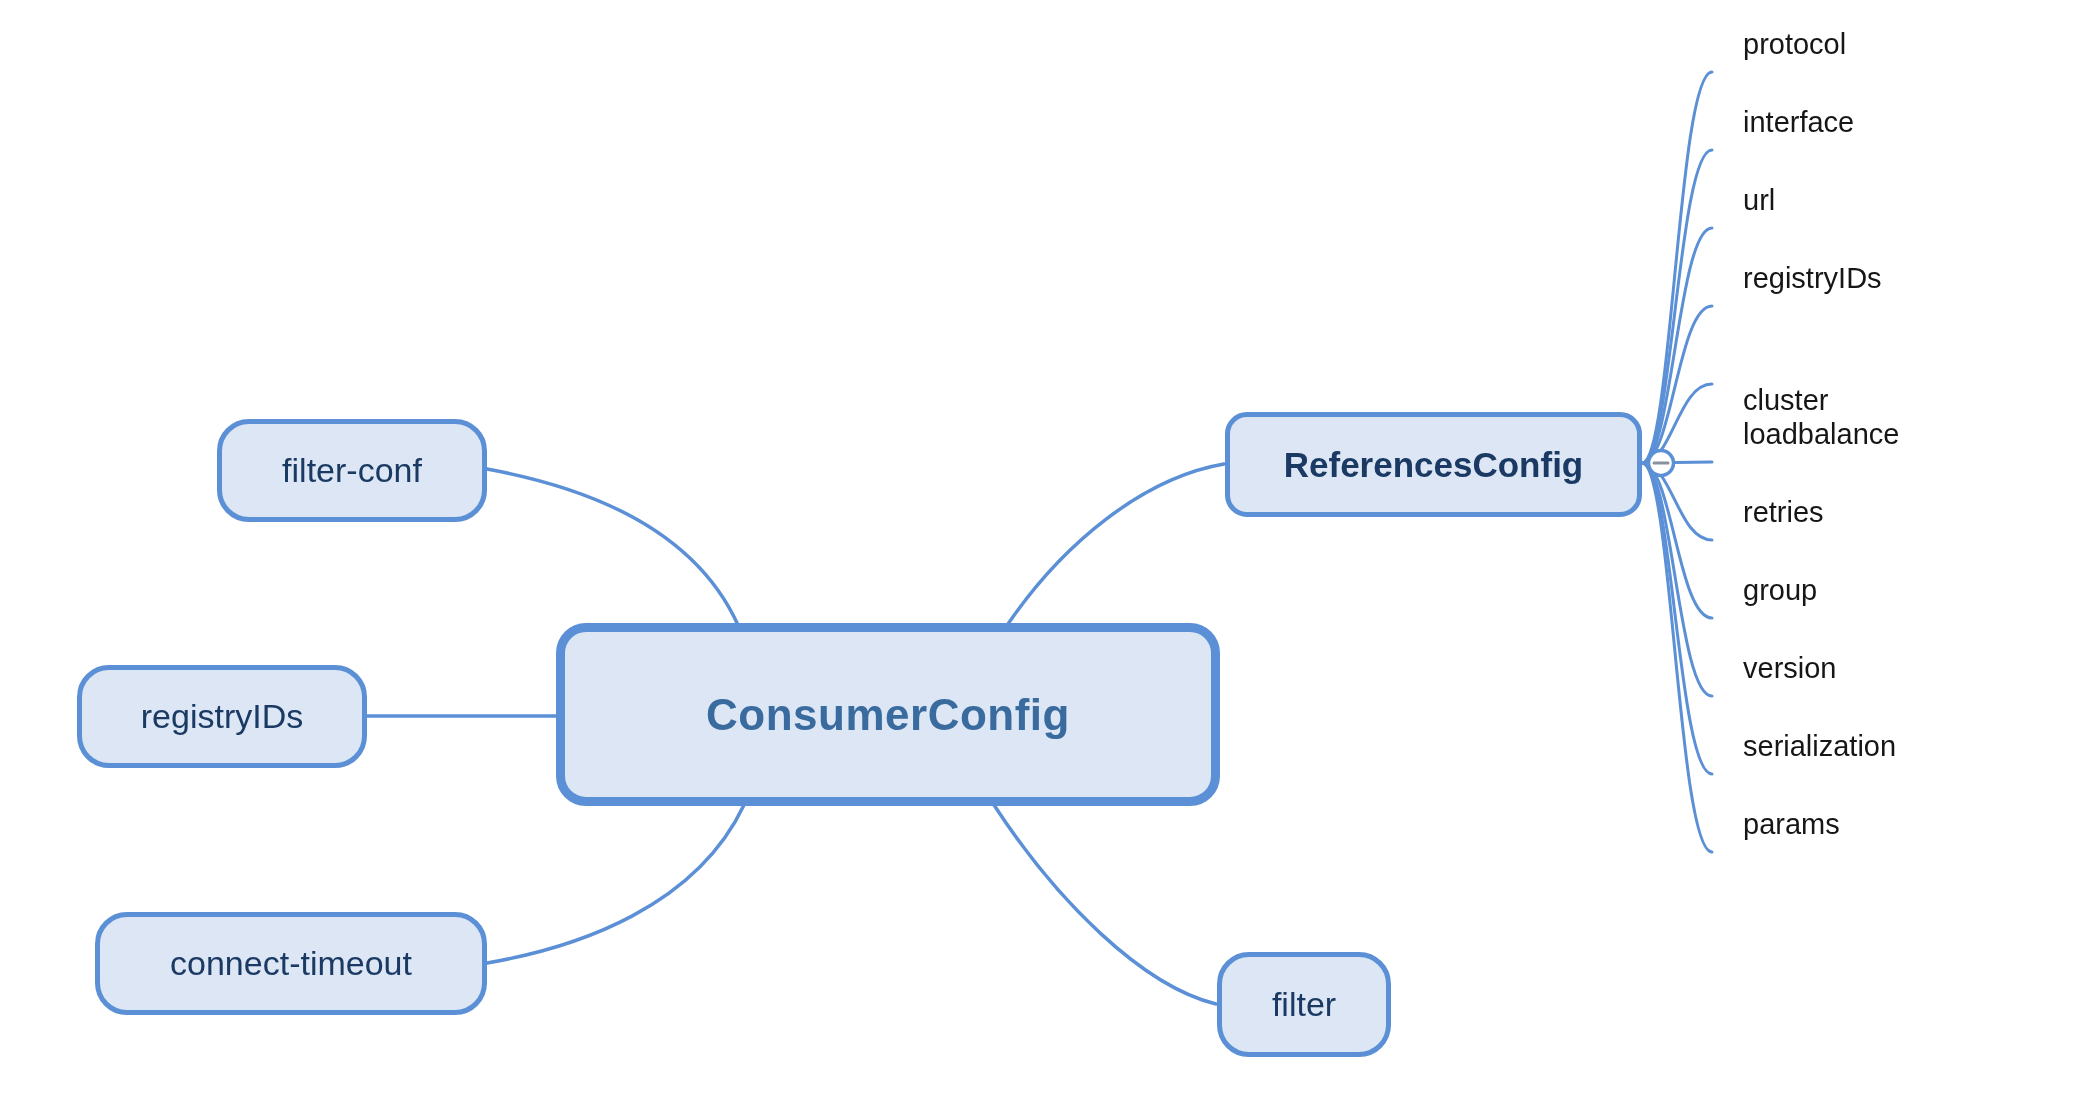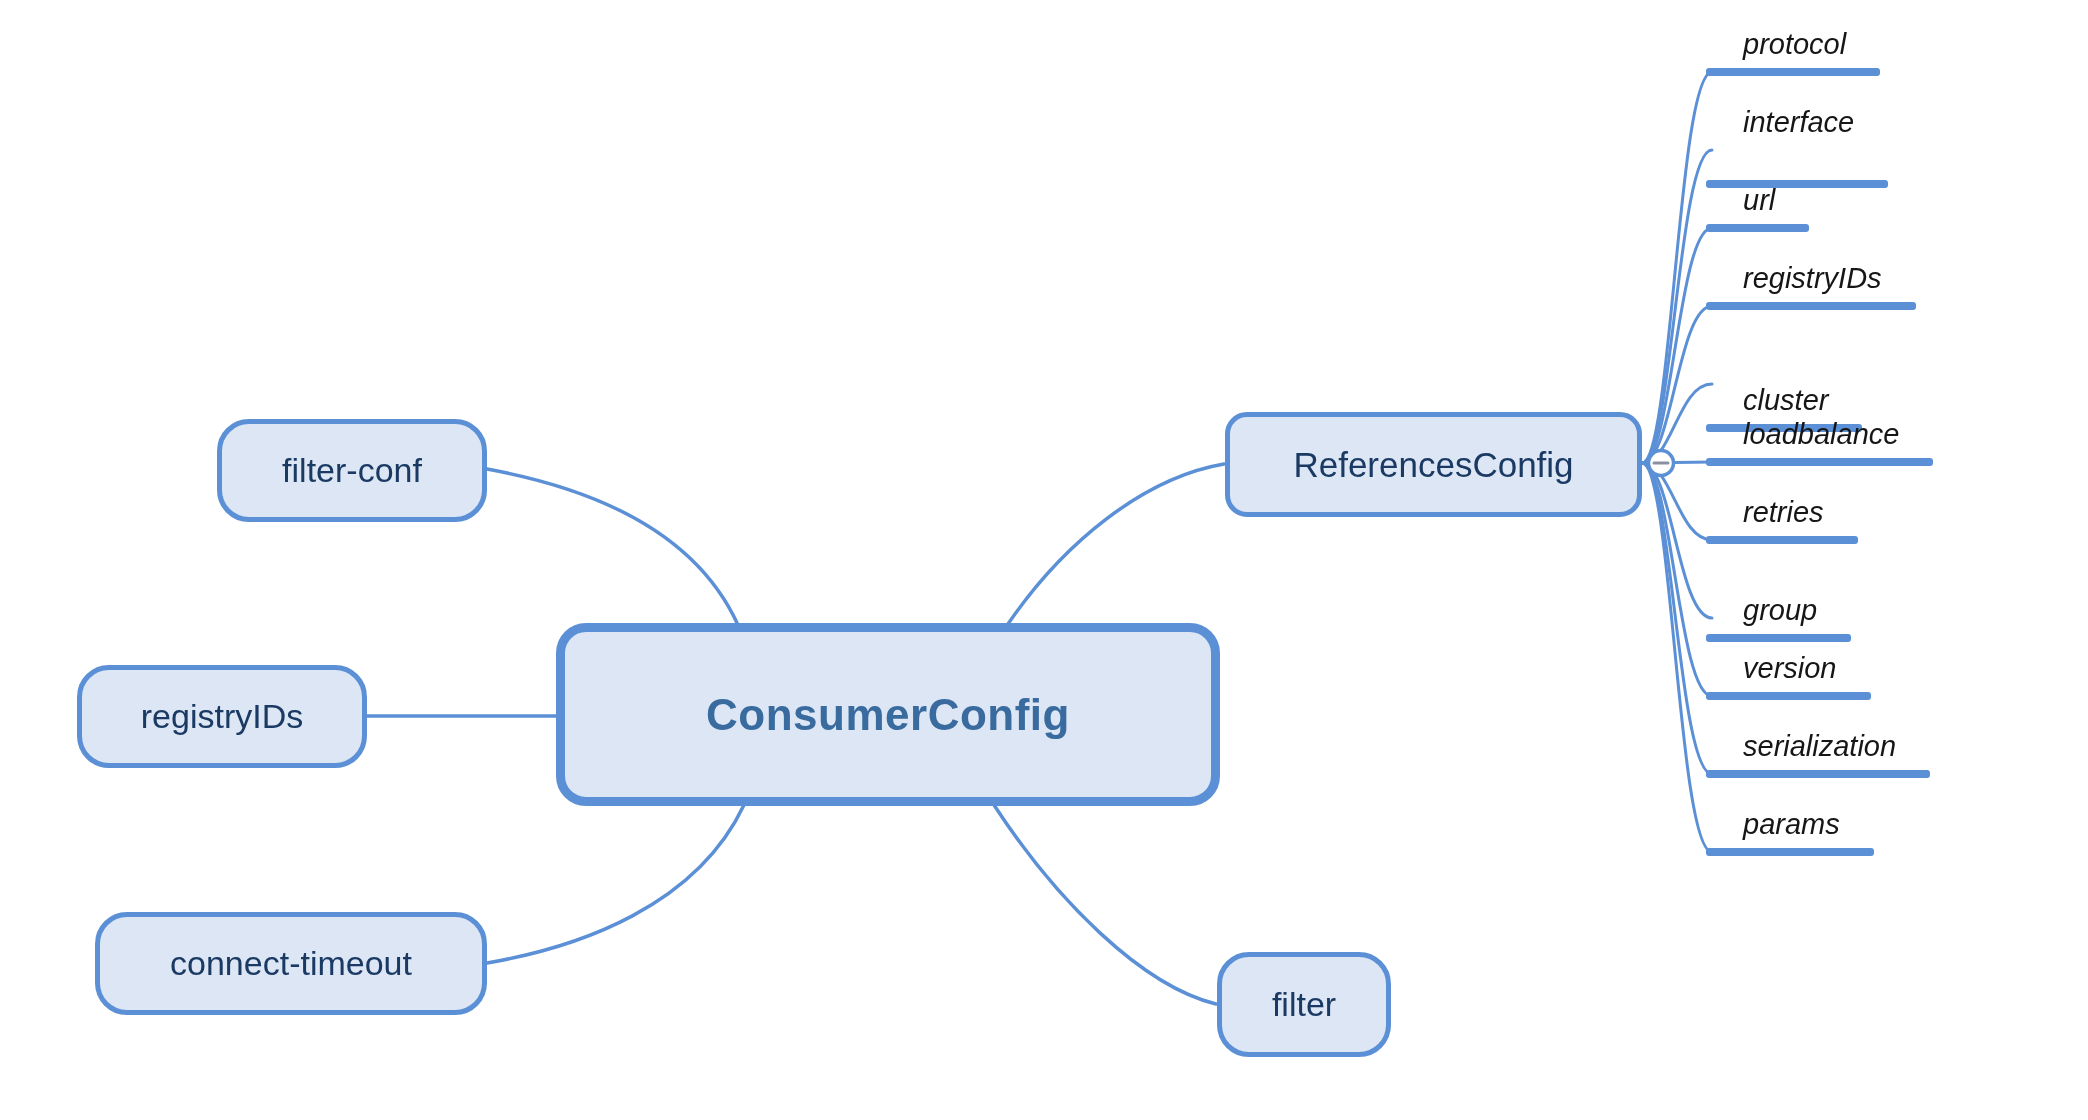--- a/index.html
+++ b/index.html
@@ -22,21 +22,21 @@
     color:var(--node-text);font-size:34px;white-space:nowrap;
   }
   .node-root{
     border-width:9px;border-radius:30px;
     font-size:44px;font-weight:bold;color:var(--root-text);
     letter-spacing:0.5px;
   }
   .node-references{border-radius:22px;font-size:35px;}
   .leaf{
     position:absolute;left:1706px;z-index:2;
-    display:flex;flex-direction:column;align-items:center;font-style:italic;
+    display:flex;align-items:center;
   }
   .leaf-label{
     font-size:29px;line-height:33px;color:var(--leaf-text);
     padding:0 34px 7px 37px;white-space:nowrap;
   }
   .leaf-bar{height:8px;background:var(--blue);border-radius:3px;align-self:stretch;}
 </style>
 </head>
 <body>
 
@@ -83,21 +83,21 @@
   </div>
 
   <div class="node" style="left:77px;top:665px;width:290px;height:103px;">
     <span>registryIDs</span>
   </div>
 
   <div class="node" style="left:95px;top:912px;width:392px;height:103px;">
     <span>connect-timeout</span>
   </div>
 
-  <div class="node node-references" style="left:1225px;top:412px;width:417px;height:105px;">
+  <div class="node node-references" style="left:1225px;top:412px;width:417px;height:105px;font-weight:bold;">
     <span>ReferencesConfig</span>
   </div>
 
   <div class="node" style="left:1217px;top:952px;width:174px;height:105px;">
     <span>filter</span>
   </div>
 
   <div id="leaf-group">
       <div class="leaf" style="top: 28px;">
         <span class="leaf-label">protocol</span>
@@ -120,21 +120,21 @@
         <div class="leaf-bar"></div>
       </div>
       <div class="leaf" style="top: 418px;">
         <span class="leaf-label">loadbalance</span>
         <div class="leaf-bar"></div>
       </div>
       <div class="leaf" style="top: 496px;">
         <span class="leaf-label">retries</span>
         <div class="leaf-bar"></div>
       </div>
-      <div class="leaf" style="top: 574px; margin-top: 20px;">
+      <div class="leaf" style="top: 574px;">
         <span class="leaf-label">group</span>
         <div class="leaf-bar"></div>
       </div>
       <div class="leaf" style="top: 652px;">
         <span class="leaf-label">version</span>
         <div class="leaf-bar"></div>
       </div>
       <div class="leaf" style="top: 730px;">
         <span class="leaf-label">serialization</span>
         <div class="leaf-bar"></div>

